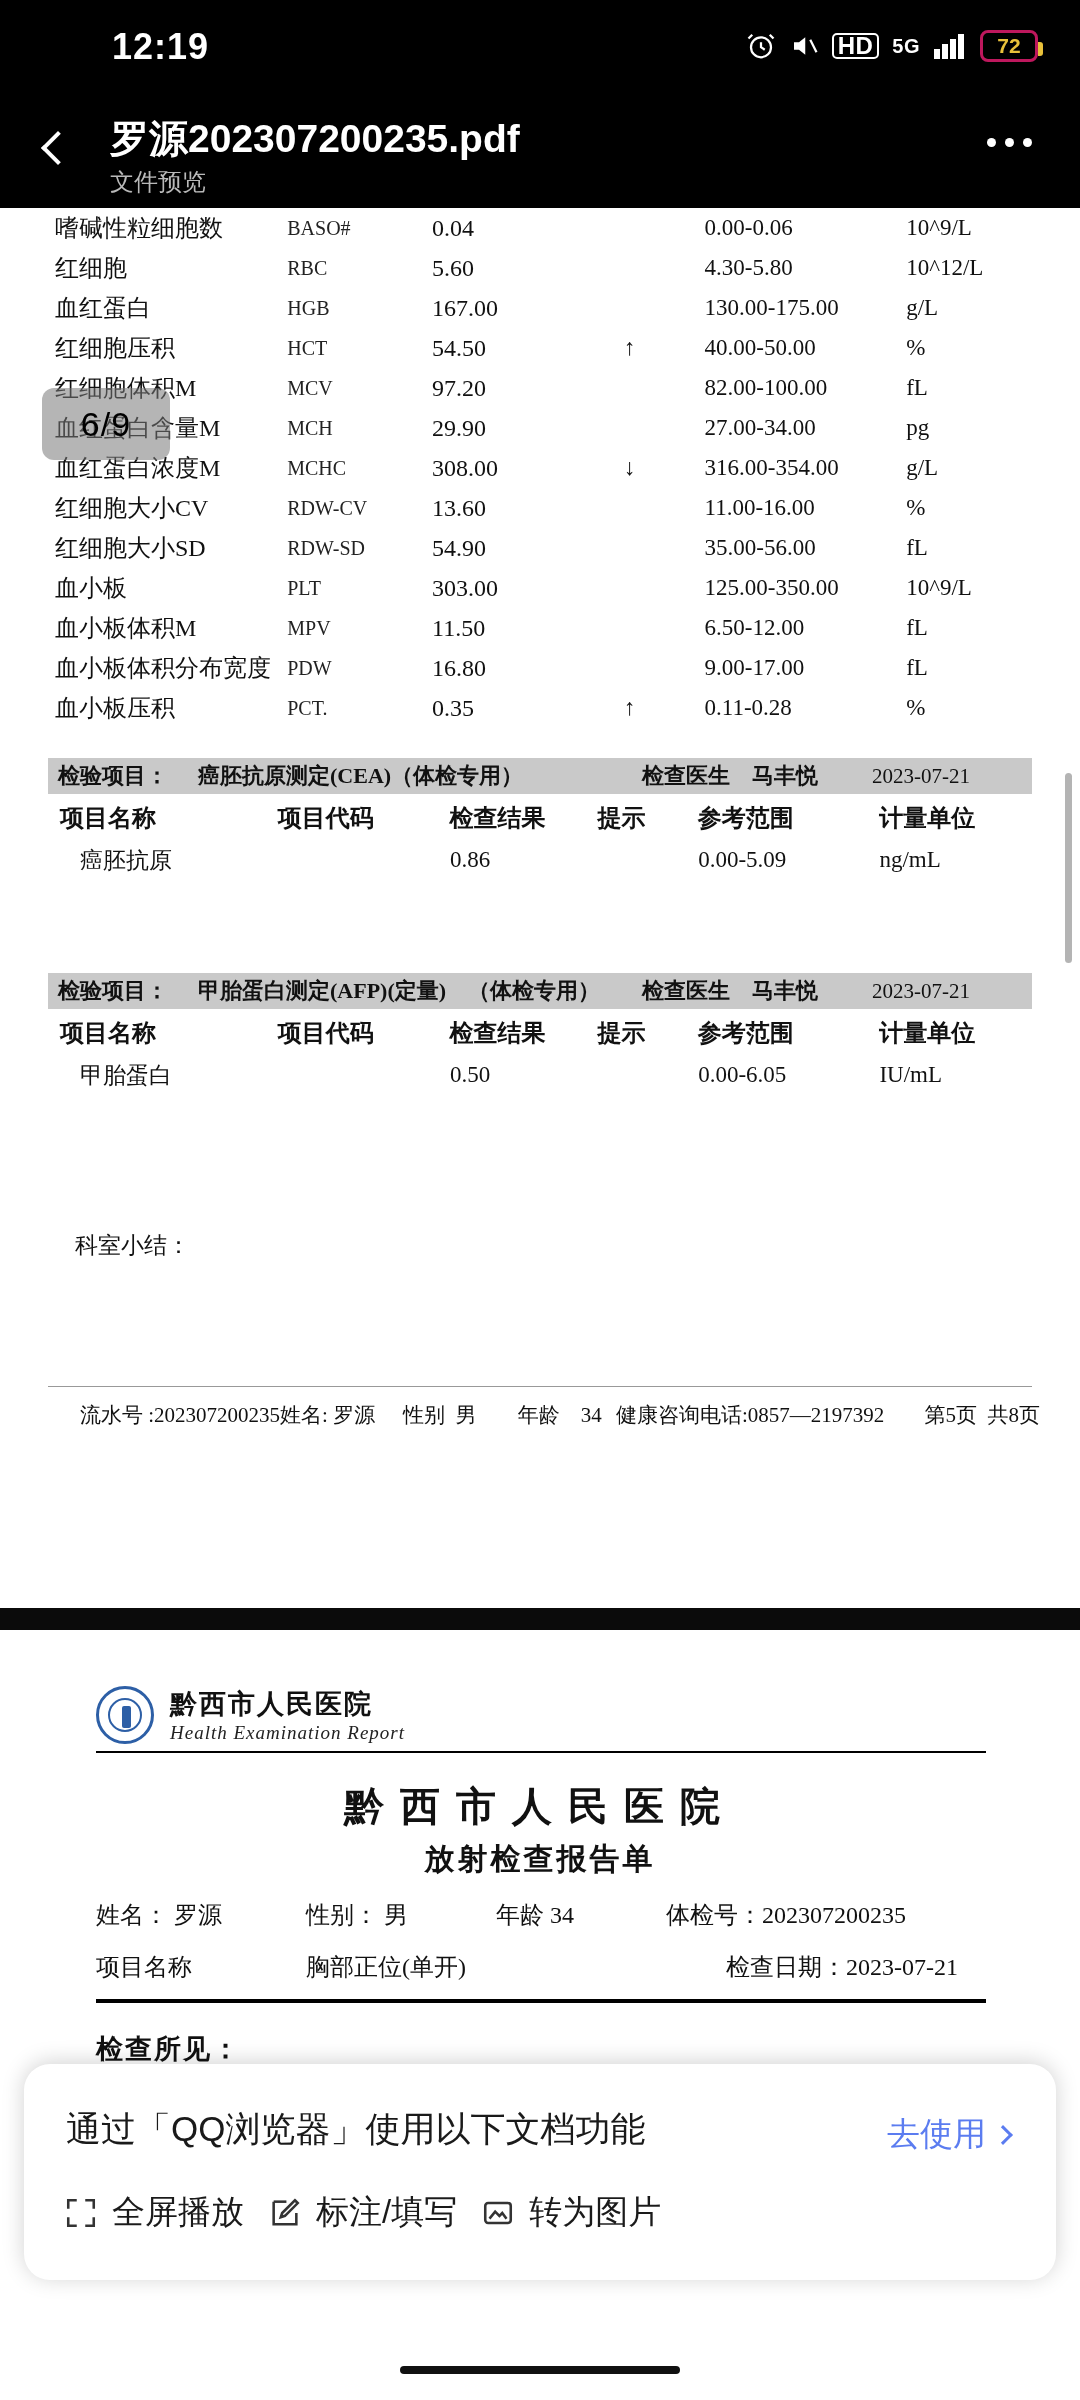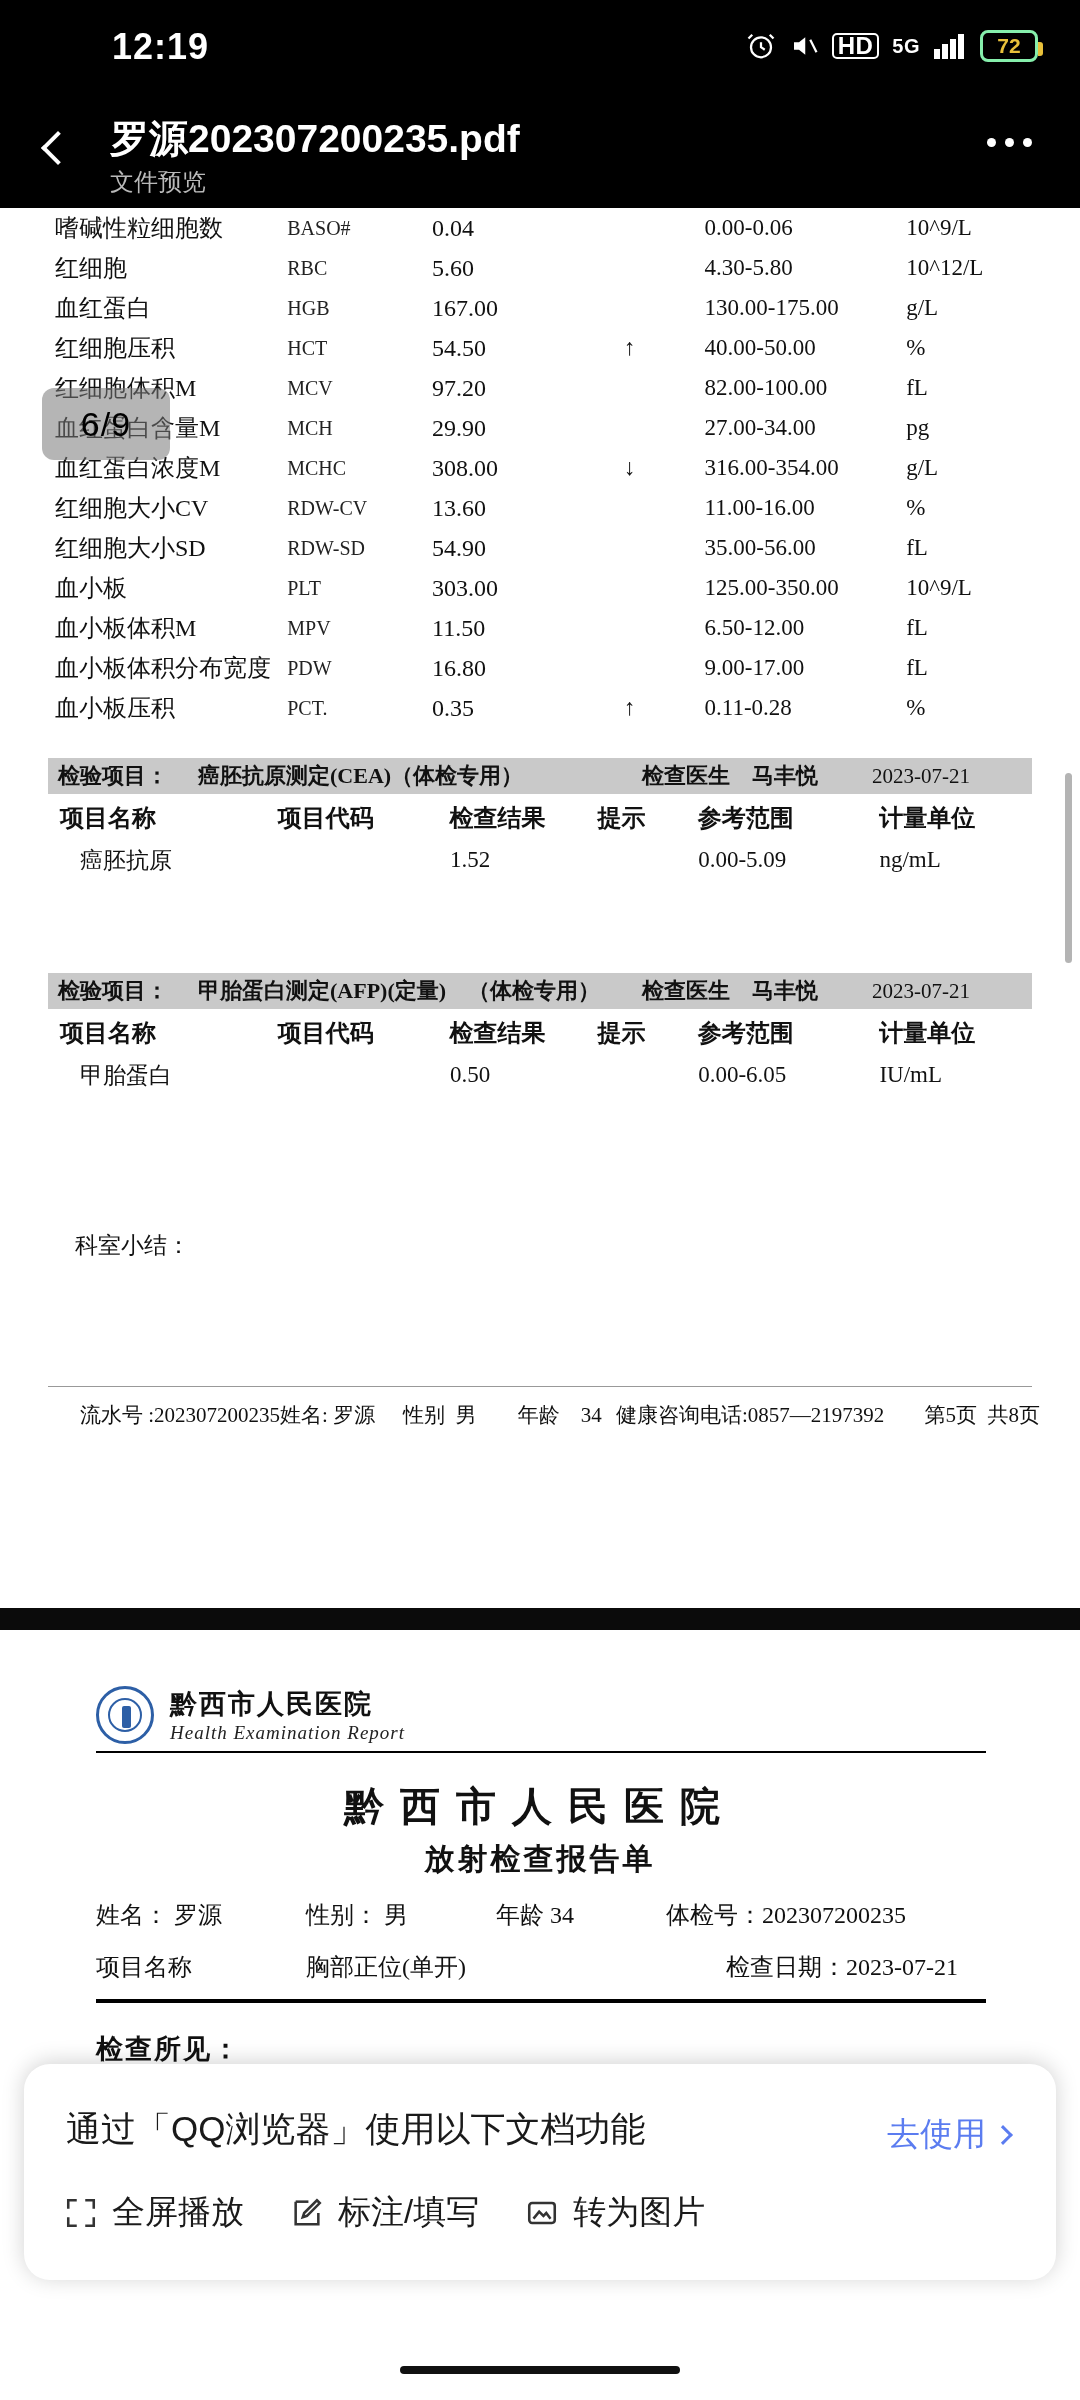--- a/index.html
+++ b/index.html
@@ -26,21 +26,21 @@
   }
   .si { display: inline-flex; align-items: center; justify-content: center; color: #fff; }
   .si svg { display: block; }
   .hd-badge {
     font-size: 24px; font-weight: 700; letter-spacing: .5px;
     border: 2px solid #fff; border-radius: 5px; padding: 0px 4px; line-height: 22px;
   }
   .net-5g { font-size: 20px; font-weight: 700; letter-spacing: .5px; }
   .batt {
     position: relative; width: 58px; height: 32px;
-    border: 3px solid #86efac; border-radius: 8px;
+    border: 3px solid #be185d; border-radius: 8px;
     display: flex; align-items: center; justify-content: center;
     color: #e8c03a; font-size: 21px; font-weight: 700;
   }
   .batt:after {
     content: ""; position: absolute; right: -8px; top: 9px;
     width: 5px; height: 14px; background: #e8c03a; border-radius: 0 3px 3px 0;
   }
 
   
   .appbar {
@@ -243,21 +243,21 @@
     position: absolute; right: 46px; top: 48px;
     font-size: 33px; color: #5b7cf0; display: flex; align-items: center; gap: 10px;
     cursor: pointer;
   }
   .sheet-cta .chev {
     width: 14px; height: 14px;
     border-right: 3px solid #5b7cf0; border-top: 3px solid #5b7cf0;
     transform: rotate(45deg); display: inline-block;
   }
   .sheet-actions {
-    position: absolute; left: 40px; top: 126px; display: flex; align-items: center; gap: 46px;
+    position: absolute; left: 40px; top: 126px; display: flex; align-items: center; gap: 24px;
   }
   .s-act { display: flex; align-items: center; gap: 14px; font-size: 33px; color: #1a1a1a; cursor: pointer; }
   .s-act svg { display: block; }
 
   
   .gesture-bar {
     position: absolute; left: 50%; transform: translateX(-50%);
     bottom: 26px; width: 280px; height: 8px; border-radius: 4px; background: #111;
   }
   .bottom-strip {
@@ -437,21 +437,21 @@
         <span>项目名称</span>
         <span>项目代码</span>
         <span>检查结果</span>
         <span>提示</span>
         <span>参考范围</span>
         <span>计量单位</span>
       </div>
       <div class="data-row" style="top:634px">
         <span>癌胚抗原</span>
         <span></span>
-        <span>1.52</span>
+        <span>0.86</span>
         <span></span>
         <span>0.00-5.09</span>
         <span>ng/mL</span>
       </div>
 
       <div class="sec-bar" style="top:765px">
         <span class="lbl">检验项目：</span>
         <span class="val">甲胎蛋白测定(AFP)(定量)　（体检专用）</span>
         <span class="doc-label">检查医生</span>
         <span class="doc-name">马丰悦</span>

